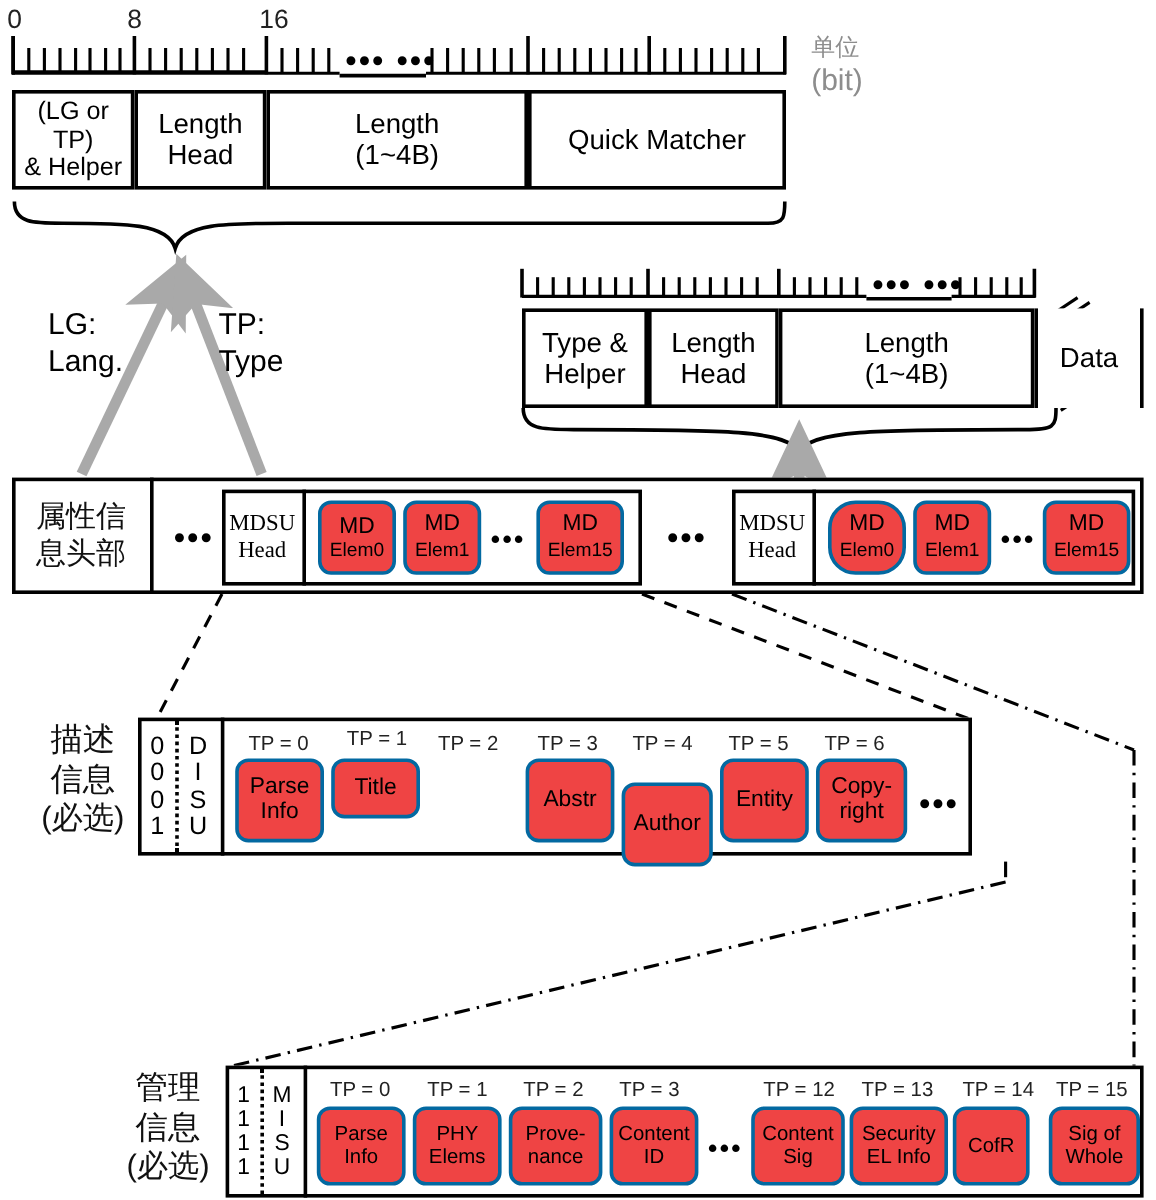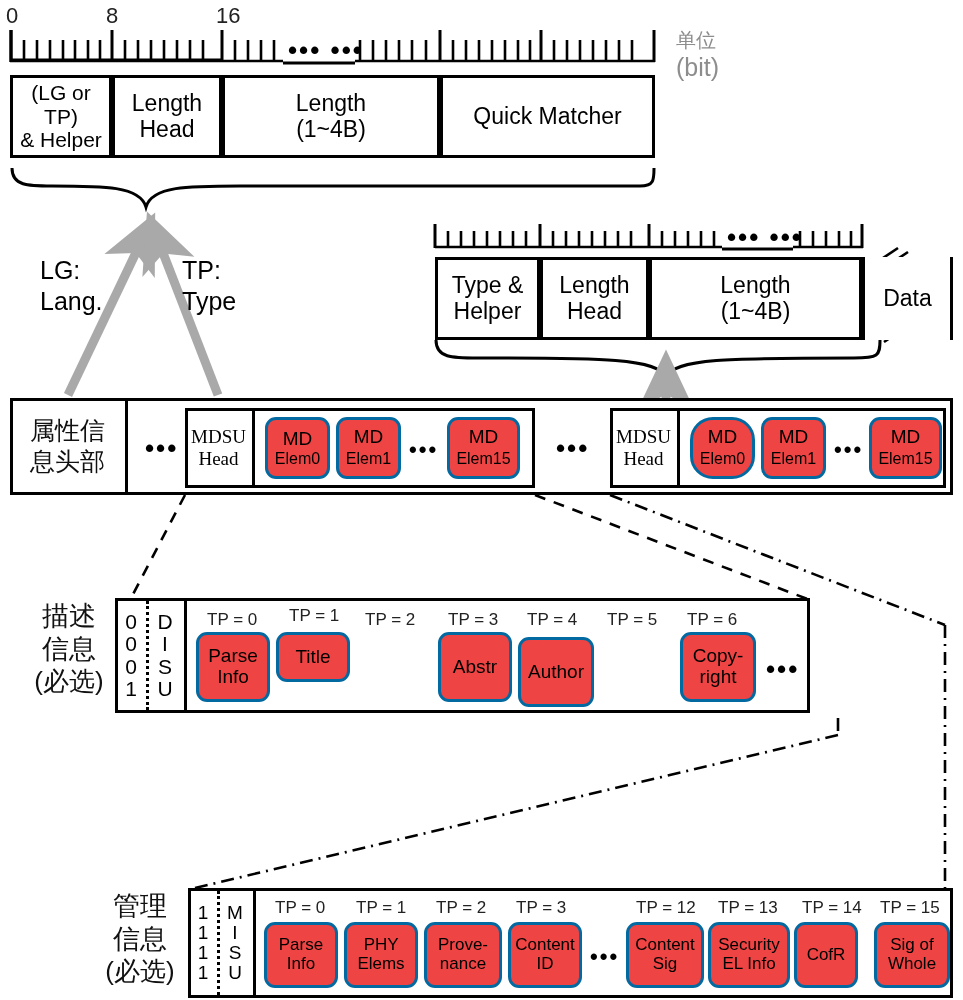--- a/index.html
+++ b/index.html
@@ -326,22 +326,25 @@
   <div class="pill" style="left:196px;top:632px;width:74px;height:70px;">
     <div><span class="l2">Parse</span>
          <span class="l2">Info</span></div>
   </div>
   <div class="pill" style="left:276px;top:632px;width:74px;height:50px;">
     <div><span class="l2">Title</span></div>
   </div>
   <div class="pill" style="left:438px;top:632px;width:74px;height:70px;">
     <div><span class="l2">Abstr</span></div>
   </div>
-  <div class="pill" style="left:518px;top:637px;width:76px;height:70px;">
+  <div class="pill" style="left:518px;top:652px;width:76px;height:70px;">
     <div><span class="l2">Author</span></div>
+  </div>
+  <div class="pill" style="left:600px;top:632px;width:74px;height:70px;">
+    <div><span class="l2">Entity</span></div>
   </div>
   <div class="pill" style="left:680px;top:632px;width:76px;height:70px;">
     <div><span class="l2">Copy-</span>
          <span class="l2">right</span></div>
   </div>
   <div class="dots" style="left:766px;top:654px;">•••</div>
 
   <div class="cn" style="left:95px;top:890px;width:90px;">
     <div>管理</div>
     <div>信息</div>

